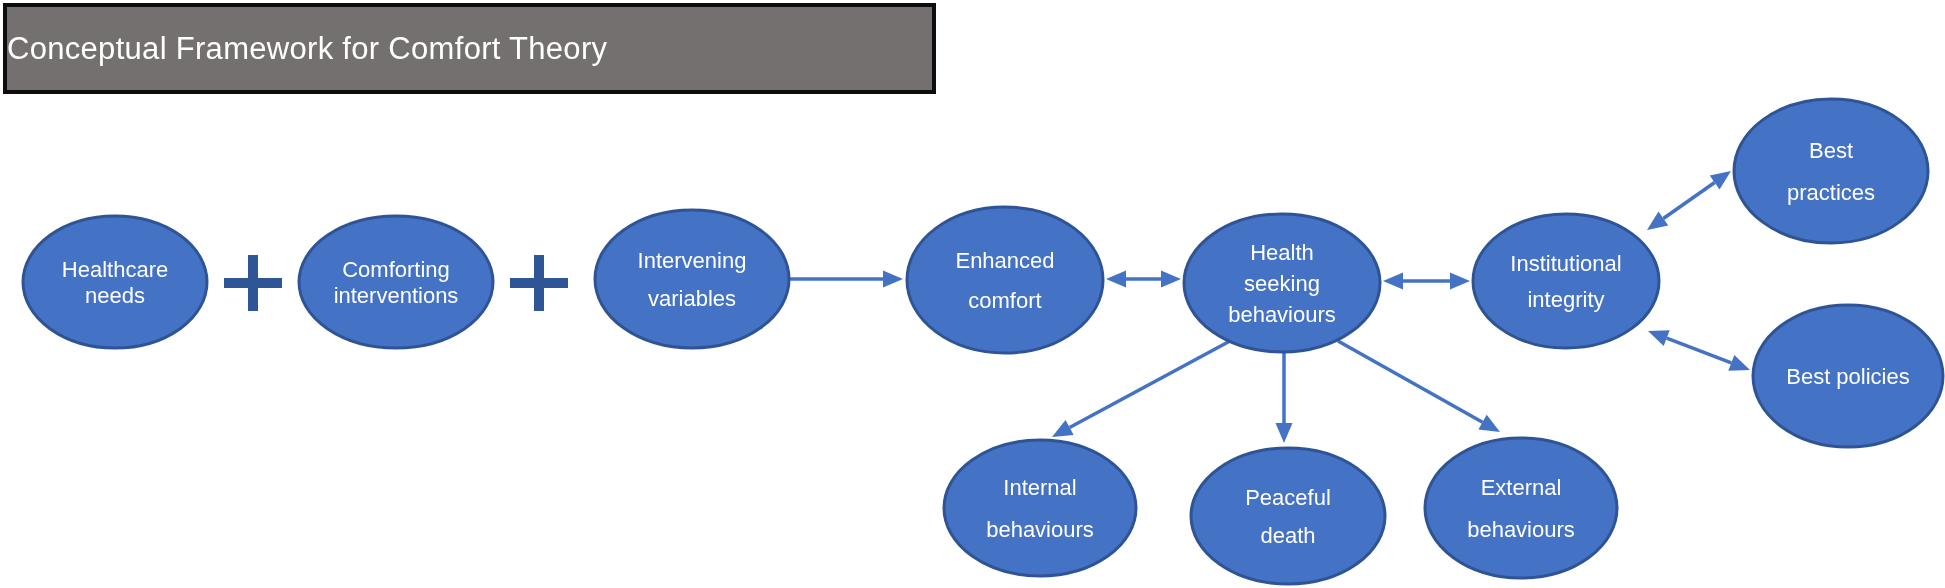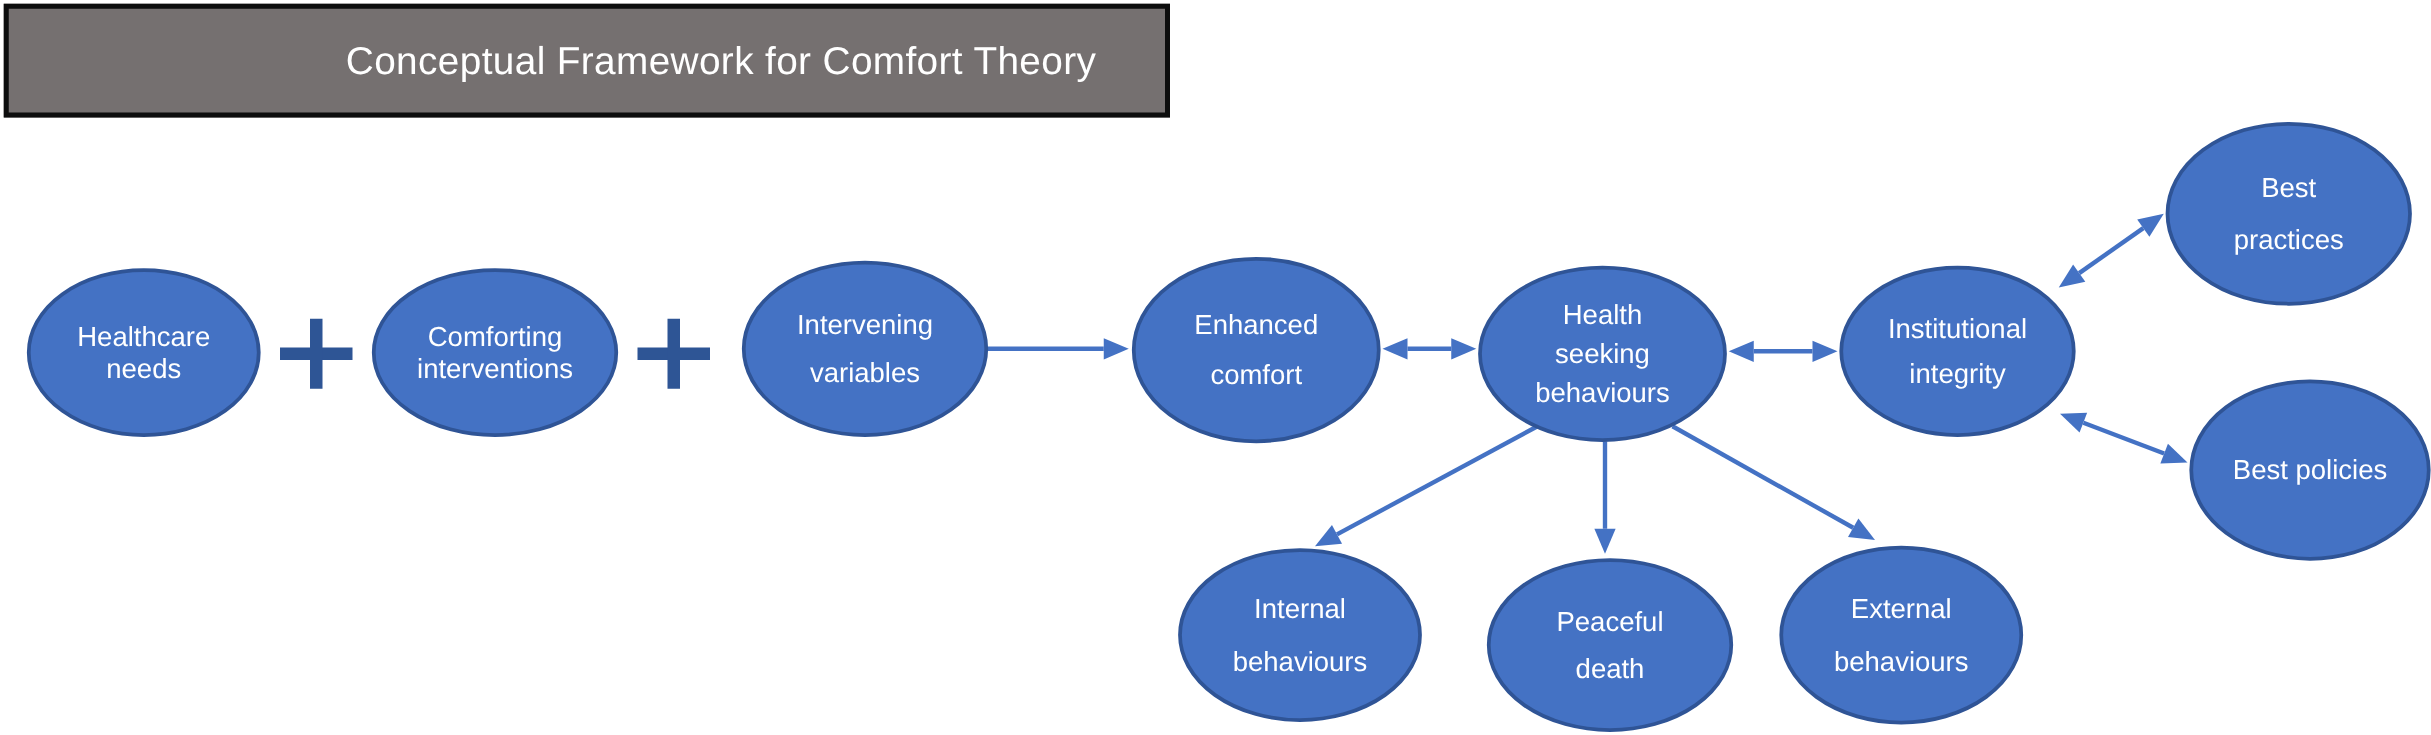--- a/index.html
+++ b/index.html
@@ -13,21 +13,21 @@
   }
   #title-box {
     position: absolute;
     left: 3px; top: 3px;
     width: 933px; height: 91px;
     box-sizing: border-box;
     background: #757070;
     border: 4px solid #0d0d0d;
     display: flex;
     align-items: center;
-    justify-content: flex-end;
+    justify-content: flex-start;
     padding-right: 55px;
   }
   #title-box span {
     color: #ffffff;
     font-size: 31px;
     letter-spacing: 0.3px;
     white-space: nowrap;
   }
   #diagram-layer { position: absolute; left: 0; top: 0; }
   svg text {

